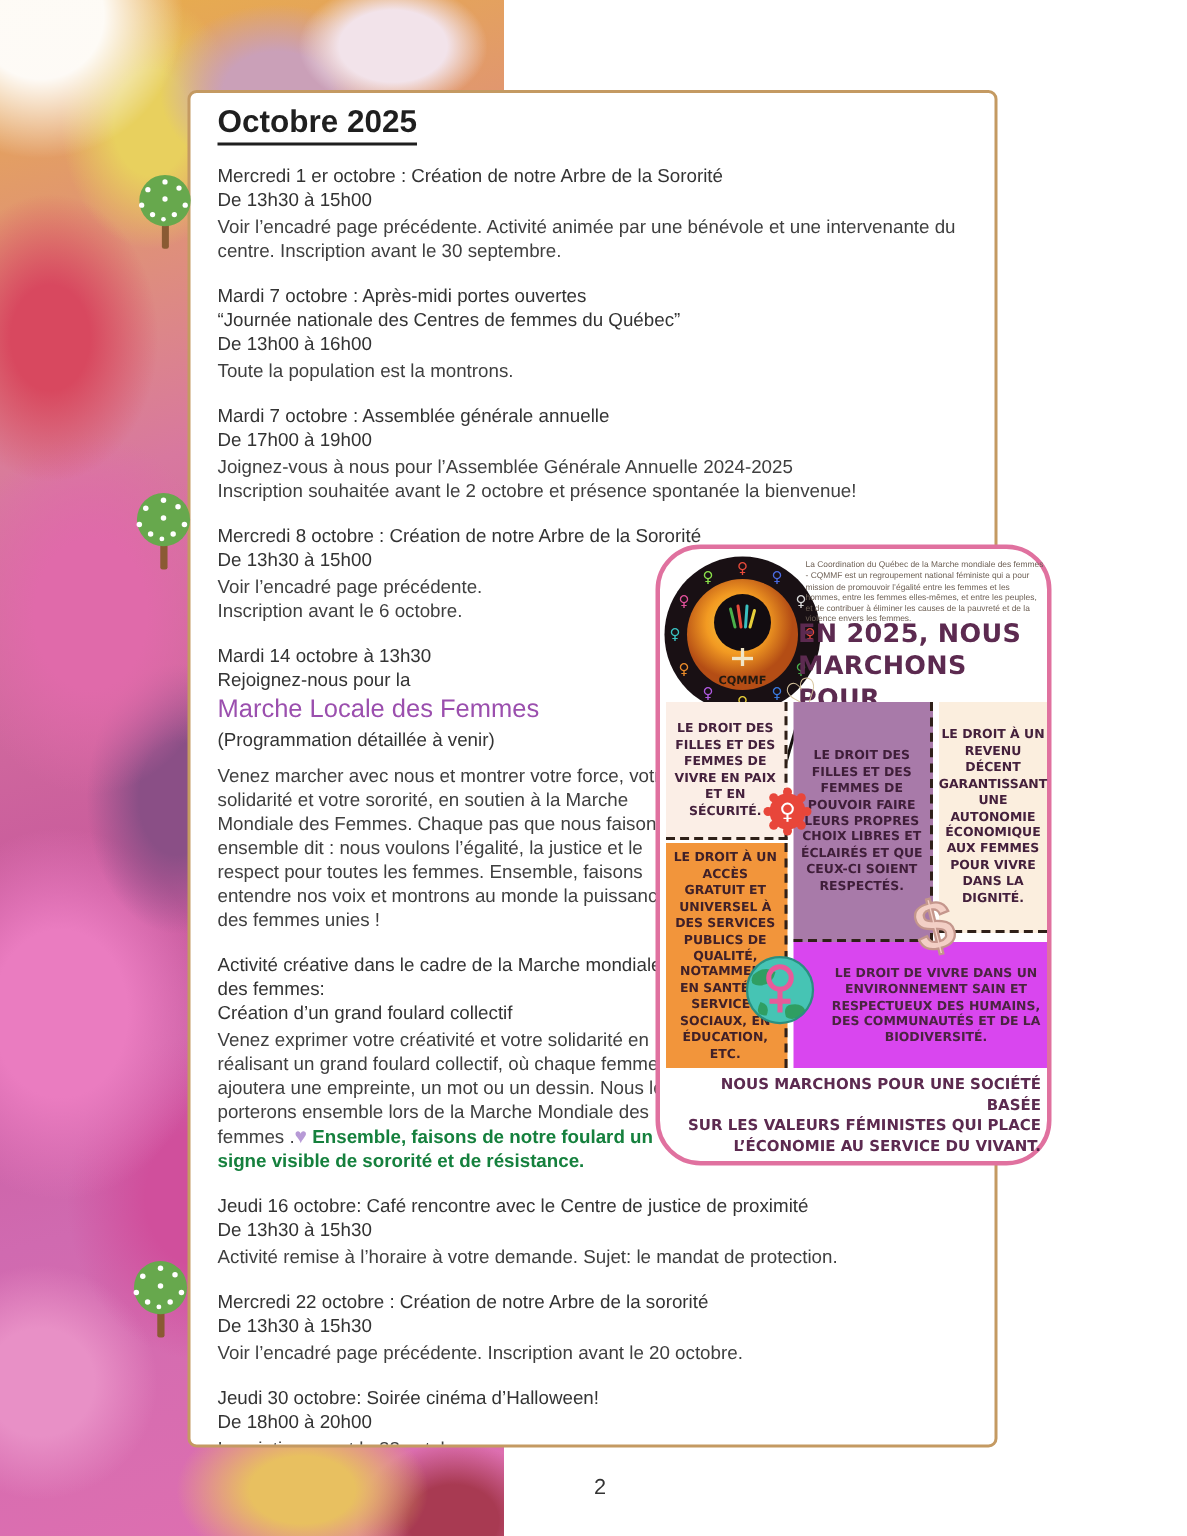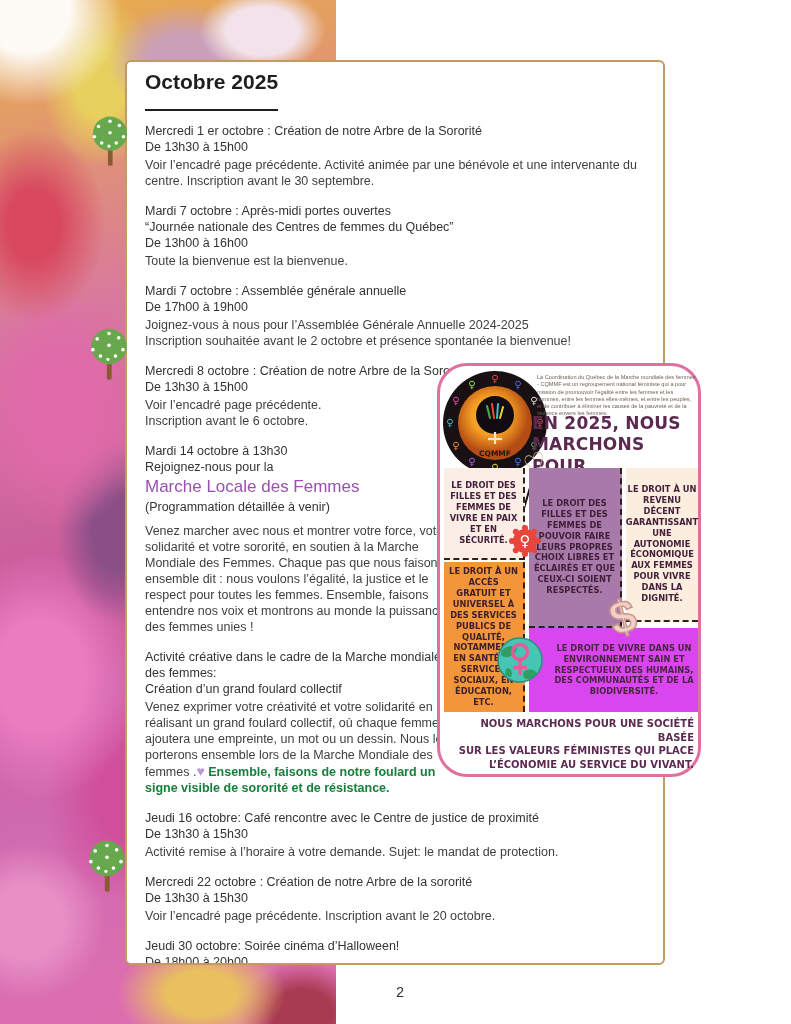--- a/index.html
+++ b/index.html
@@ -25,21 +25,21 @@
       radial-gradient(ellipse 140px 90px at 60% 97%, #e8c060 0 25%, rgba(0,0,0,0) 60%),
       radial-gradient(ellipse 100px 80px at 90% 99%, #a83a52 0 30%, rgba(0,0,0,0) 65%),
       linear-gradient(165deg, #e8b048 0%, #d8789f 30%, #c85a9c 55%, #d06ab0 75%, #e070b0 100%);
   }
 
   
   .card { position:absolute; left:125px; top:60px; width:540px; height:905px; z-index:1;
           background:#ffffff; border:2px solid #c49a62; border-radius:6px;
           padding:8px 20px 0 18px; overflow:hidden; }
   .month-title { display:inline-block; font-size:21px; font-weight:800; color:#1f1f1f;
-                 border-bottom:2.5px solid #1f1f1f; padding-bottom:15px; margin-bottom:12px; }
+                 border-bottom:2.5px solid #1f1f1f; padding-bottom:1px; margin-bottom:12px; }
   .event { margin-bottom:14px; }
   .event h3 { font-size:12.5px; font-weight:400; color:#333333; line-height:16px; white-space:pre-line; }
   .event p  { font-size:12.5px; color:#3f3f3f; line-height:16px; white-space:pre-line; margin-top:2px; }
   .event.narrow h3, .event.narrow p { max-width:312px; }
   .marche-title { font-size:17px; font-weight:400; color:#9b4fae; line-height:24px; }
   .heart { color:#b79ad6; font-size:14px; }
   .event b { color:#15803d; }
 
   
   .tree { position:absolute; z-index:3; }
@@ -97,21 +97,21 @@
     <section class="event">
       <h3>Mercredi 1 er octobre : Création de notre Arbre de la Sororité
 De 13h30 à 15h00</h3>
       <p> Voir l’encadré page précédente. Activité animée par une bénévole et une intervenante du centre. Inscription avant le 30 septembre.</p>
     </section>
 
     <section class="event">
       <h3>Mardi 7 octobre : Après-midi portes ouvertes
 “Journée nationale des Centres de femmes du Québec”
 De 13h00 à 16h00</h3>
-      <p>Toute la bienvenue est la bienvenue.</p>
+      <p>Toute la population est la montrons.</p>
     </section>
 
     <section class="event">
       <h3>Mardi 7 octobre : Assemblée générale annuelle
 De 17h00 à 19h00</h3>
       <p>Joignez-vous à nous pour l’Assemblée Générale Annuelle 2024-2025
 Inscription souhaitée avant le 2 octobre et présence spontanée la bienvenue!</p>
     </section>
 
     <section class="event">

